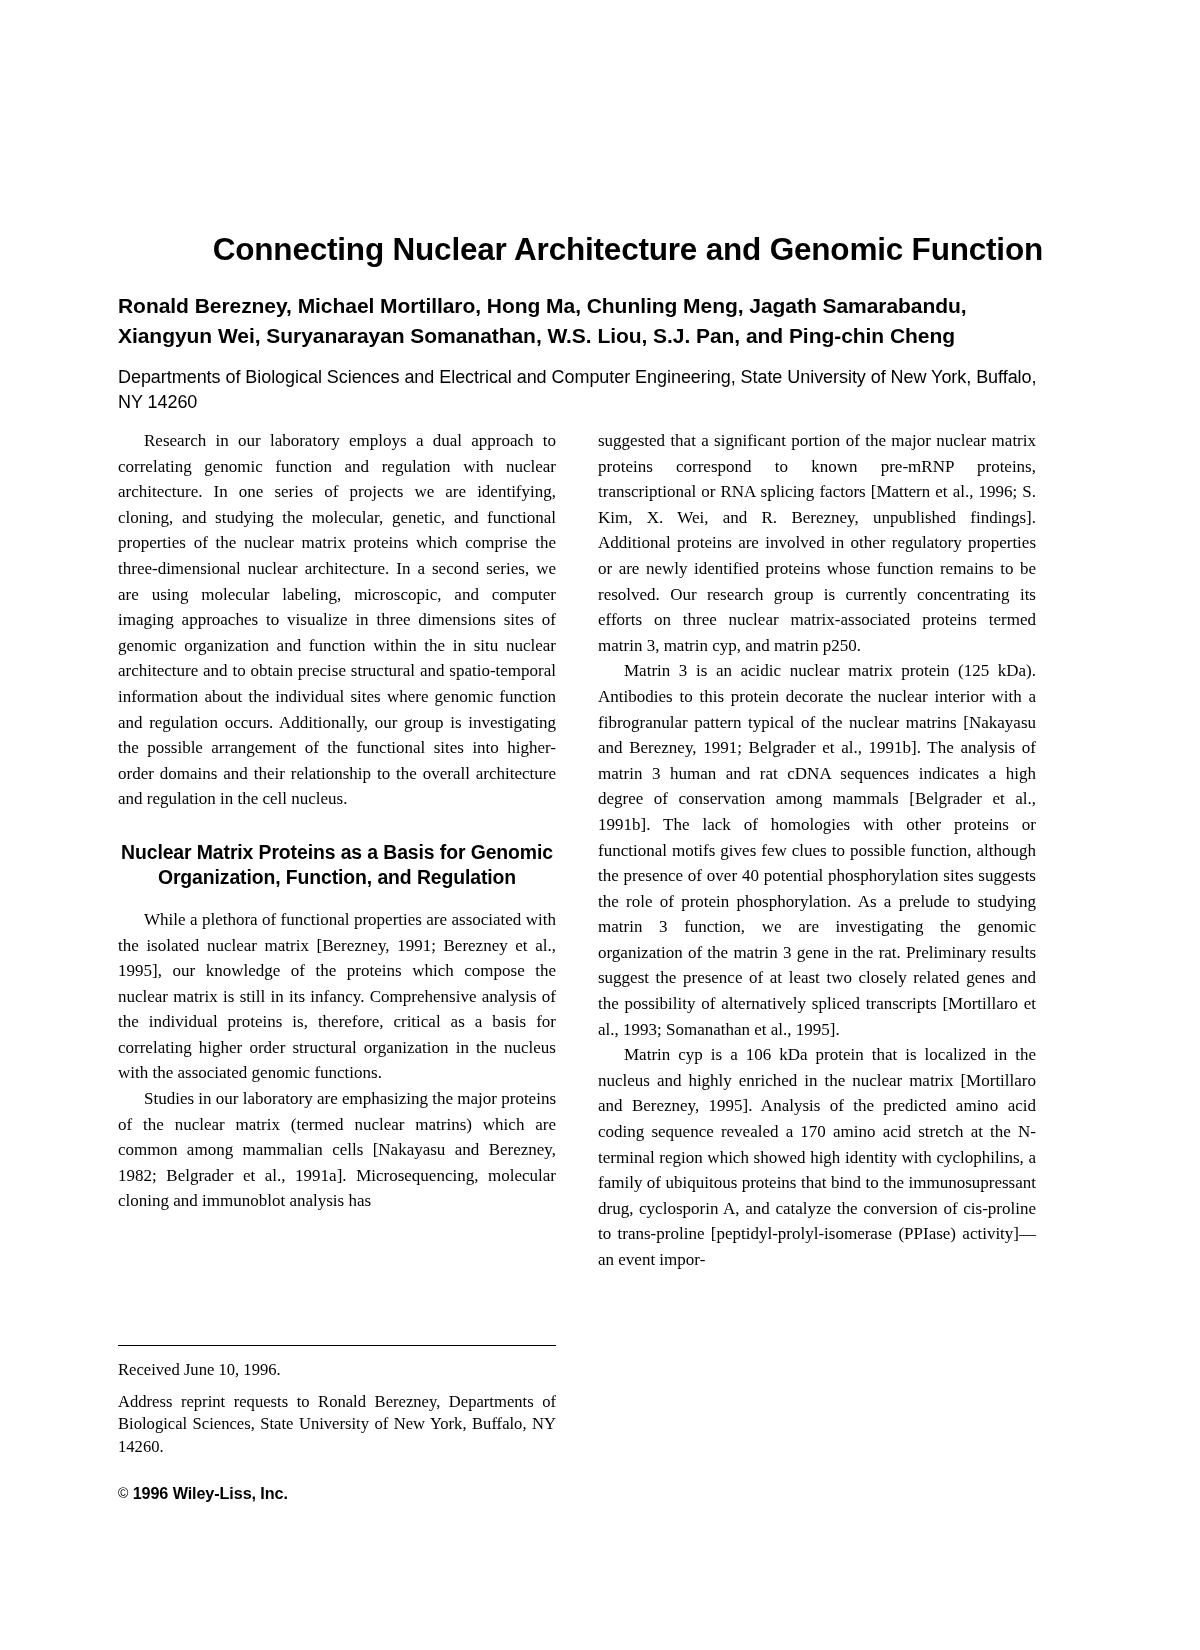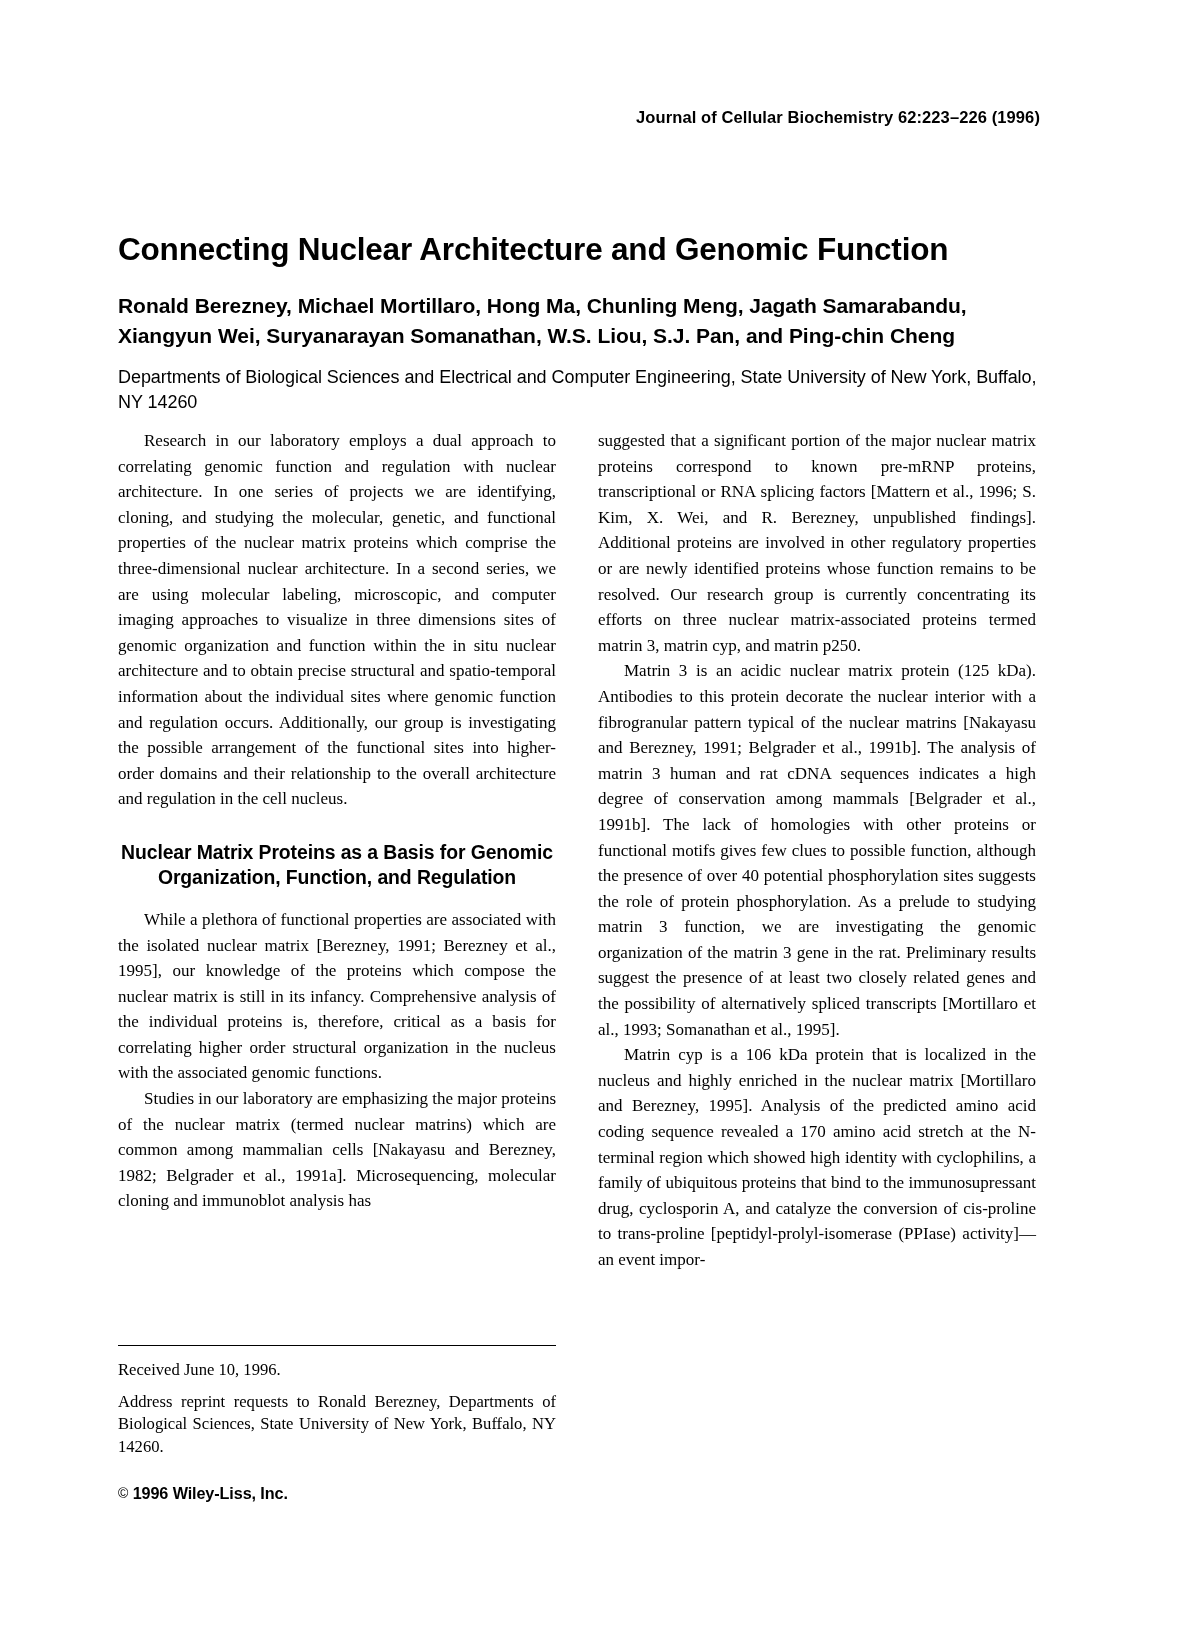--- a/index.html
+++ b/index.html
@@ -48,20 +48,21 @@
     width: 925px;
   }
   .article-title {
     font-family: "Liberation Sans", sans-serif;
     font-weight: bold;
     font-size: 31.5px;
     line-height: 1.12;
     letter-spacing: -0.2px;
     margin: 0 0 24px 0;
     color: #000;
+    text-align: right;
   }
   .authors {
     font-family: "Liberation Sans", sans-serif;
     font-weight: bold;
     font-size: 21px;
     line-height: 1.42;
     letter-spacing: -0.05px;
     margin: 0 0 14px 0;
   }
   .affiliation {
@@ -146,21 +147,20 @@
     font-weight: normal;
     font-size: 14px;
     vertical-align: 1px;
   }
 </style>
 </head>
 <body>
 
 <div class="page">
 
-  <div class="running-head">Journal of Cellular Biochemistry 62:223–226 (1996)</div>
 
   <div class="title-block">
     <h1 class="article-title">Connecting Nuclear Architecture and Genomic Function</h1>
     <div class="authors">Ronald Berezney, Michael Mortillaro, Hong Ma, Chunling Meng, Jagath Samarabandu, Xiangyun Wei, Suryanarayan Somanathan, W.S. Liou, S.J. Pan, and Ping-chin Cheng</div>
     <div class="affiliation">Departments of Biological Sciences and Electrical and Computer Engineering, State University of New York, Buffalo, NY 14260</div>
   </div>
 
   <div class="columns">
 
     <div class="col col-left">

